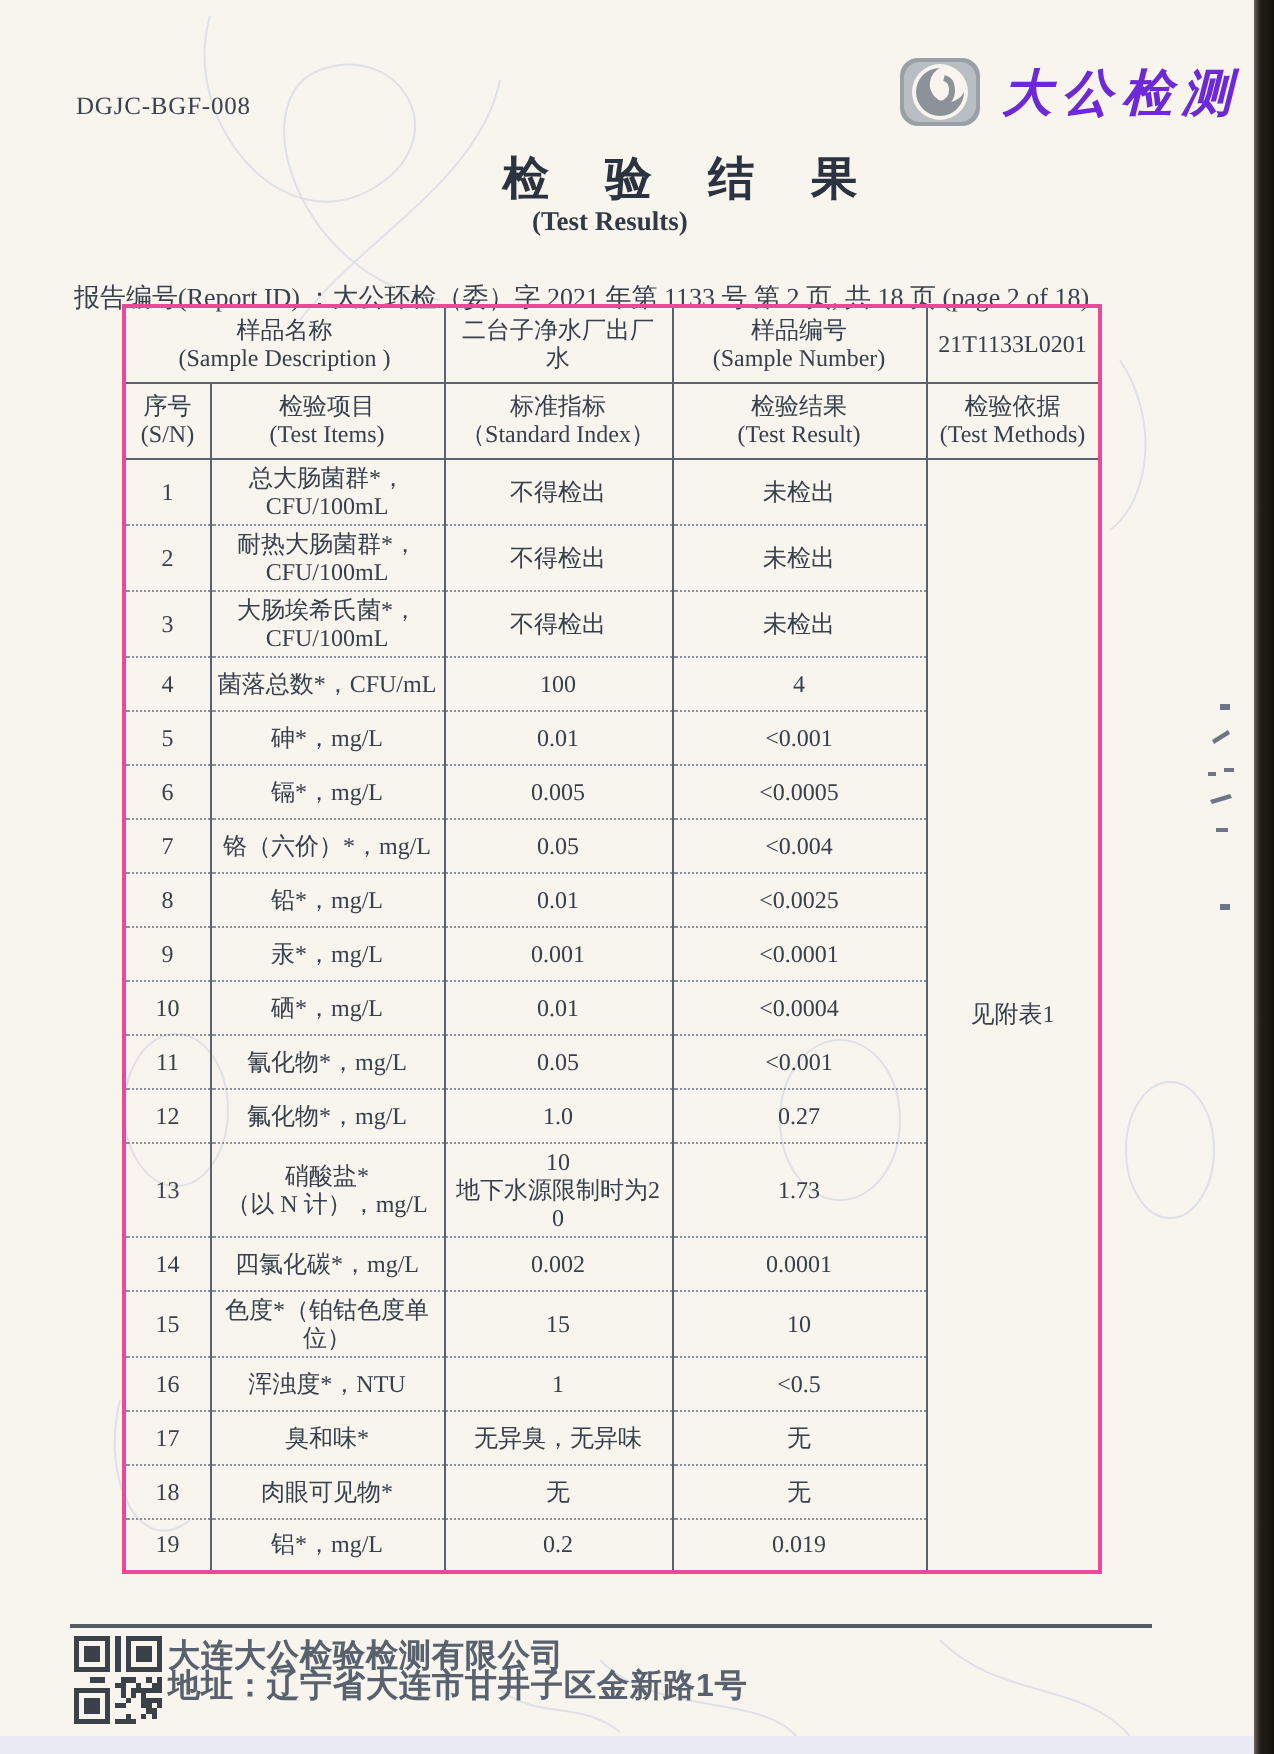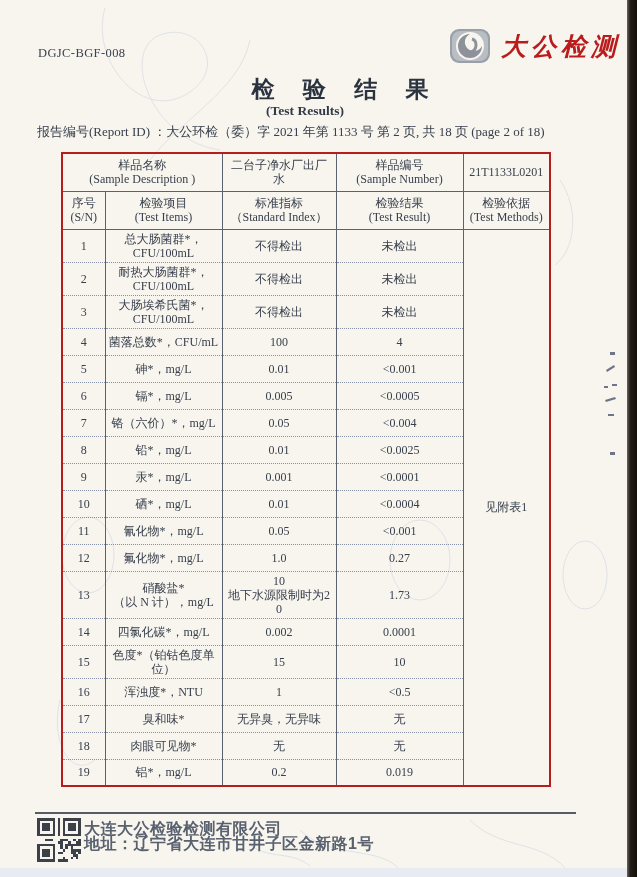--- a/index.html
+++ b/index.html
@@ -12,32 +12,32 @@
   
   .scan-edge-right{position:absolute;right:0;top:0;width:10px;height:877px;
     background:linear-gradient(to right,#6b655c 0,#241f19 30%,#131009 100%);}
   .scan-edge-bottom{position:absolute;left:0;bottom:0;width:627px;height:9px;background:#e8ecf2;}
   .watermarks{position:absolute;left:0;top:0;width:637px;height:877px;pointer-events:none;opacity:.33;}
   .bleed-marks{position:absolute;left:598px;top:348px;width:26px;height:120px;opacity:.75;}
   
   .form-code{position:absolute;left:38px;top:46px;font-size:12.5px;letter-spacing:.4px;}
   .logo{position:absolute;right:16px;top:27px;display:flex;align-items:center;gap:8px;}
   .logo-icon{width:44px;height:38px;}
-  .logo-text{font-size:25px;font-weight:bold;font-style:italic;color:#b91c1c;letter-spacing:5px;
+  .logo-text{font-size:25px;font-weight:bold;font-style:italic;color:#6d28d9;letter-spacing:5px;
     font-family:"Liberation Serif","DejaVu Serif",serif;}
   .doc-title{position:absolute;left:0;top:74px;width:610px;text-align:center;
     font-family:"Liberation Sans","DejaVu Sans",sans-serif;
     font-size:23px;font-weight:bold;color:#2c3340;letter-spacing:11px;text-indent:11px;padding-left:35px;}
   .doc-subtitle{position:absolute;left:0;top:103px;width:610px;text-align:center;
     font-size:13.5px;font-weight:bold;color:#333a47;}
-  .report-line{position:absolute;left:37px;top:123px;width:590px;font-size:13px;color:#39404d;}
+  .report-line{position:absolute;left:37px;top:140px;width:590px;font-size:13px;color:#39404d;}
   
   table.results{position:absolute;left:61px;top:152px;border-collapse:collapse;table-layout:fixed;
     width:488px;font-size:12px;line-height:14px;color:#39404d;}
-  table.results{border:2px solid #b91c1c;}
+  table.results{border:2px solid #ec4899;}
   table.results th,table.results td{
     padding:2px 3px;text-align:center;vertical-align:middle;
     font-weight:normal;white-space:pre-line;word-break:break-all;}
   thead th{border:1px solid #5a6170;}
   thead tr{height:38px;}
   tbody tr{height:27px;}
   tbody td{border-left:1px solid #5a6170;border-right:1px solid #5a6170;
     border-top:1px dotted #8791a6;}
   tbody tr:first-child td{border-top:1px solid #5a6170;}
   td.c-meth{border-top:1px solid #5a6170;}

